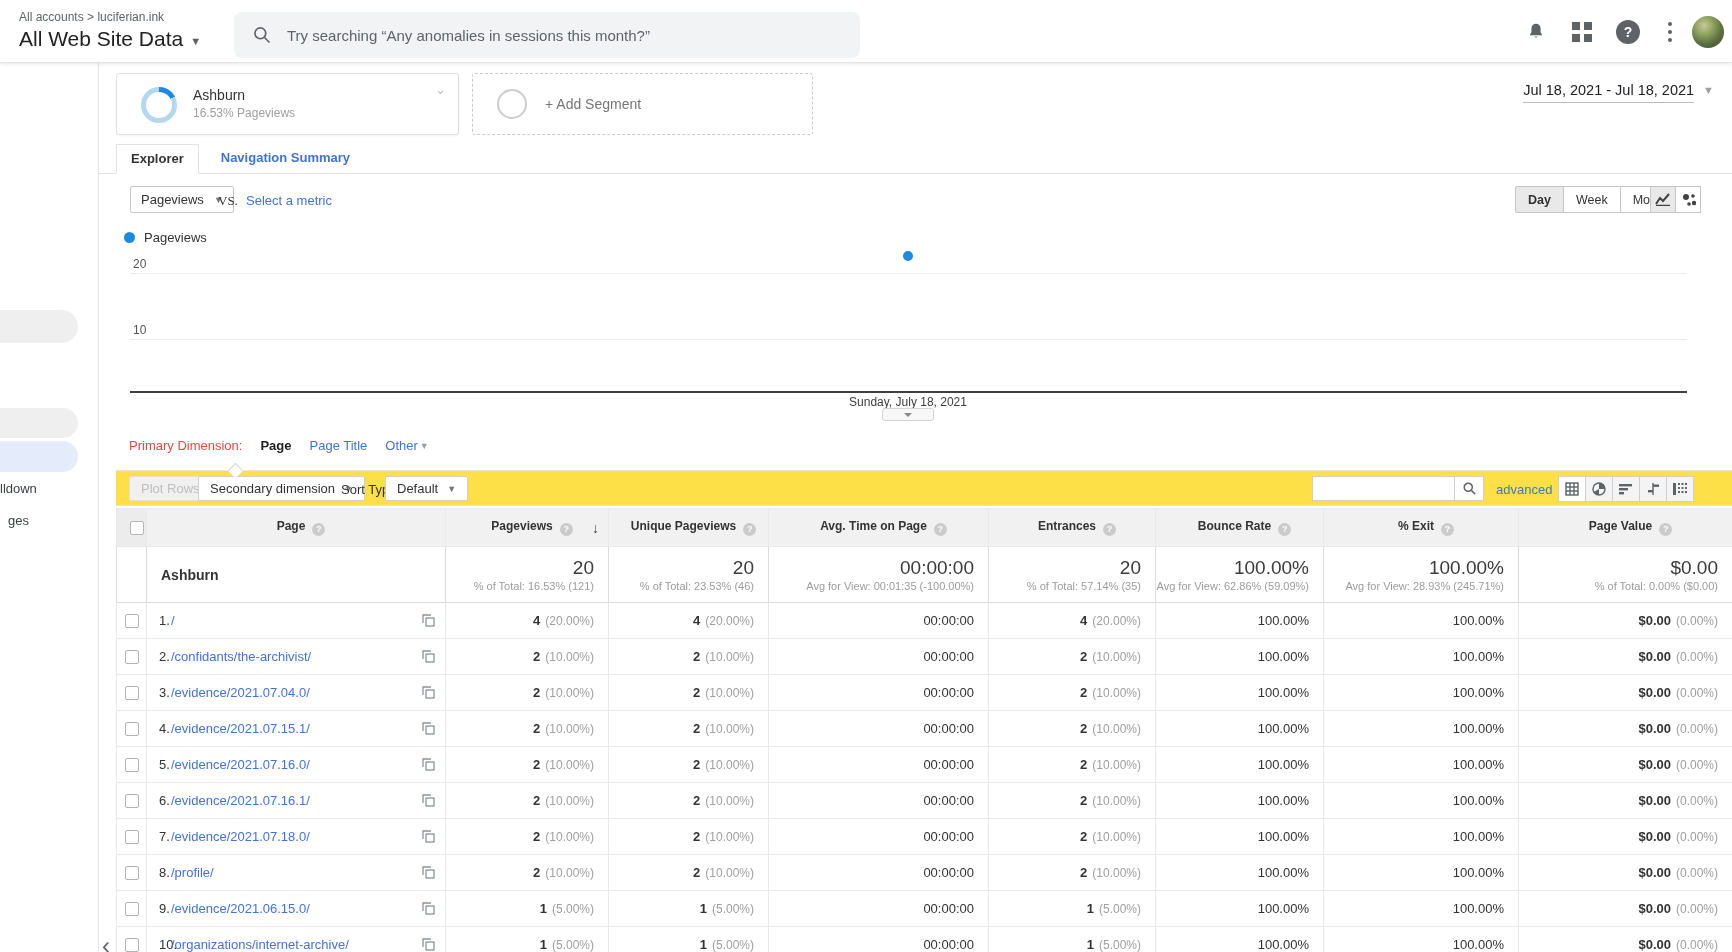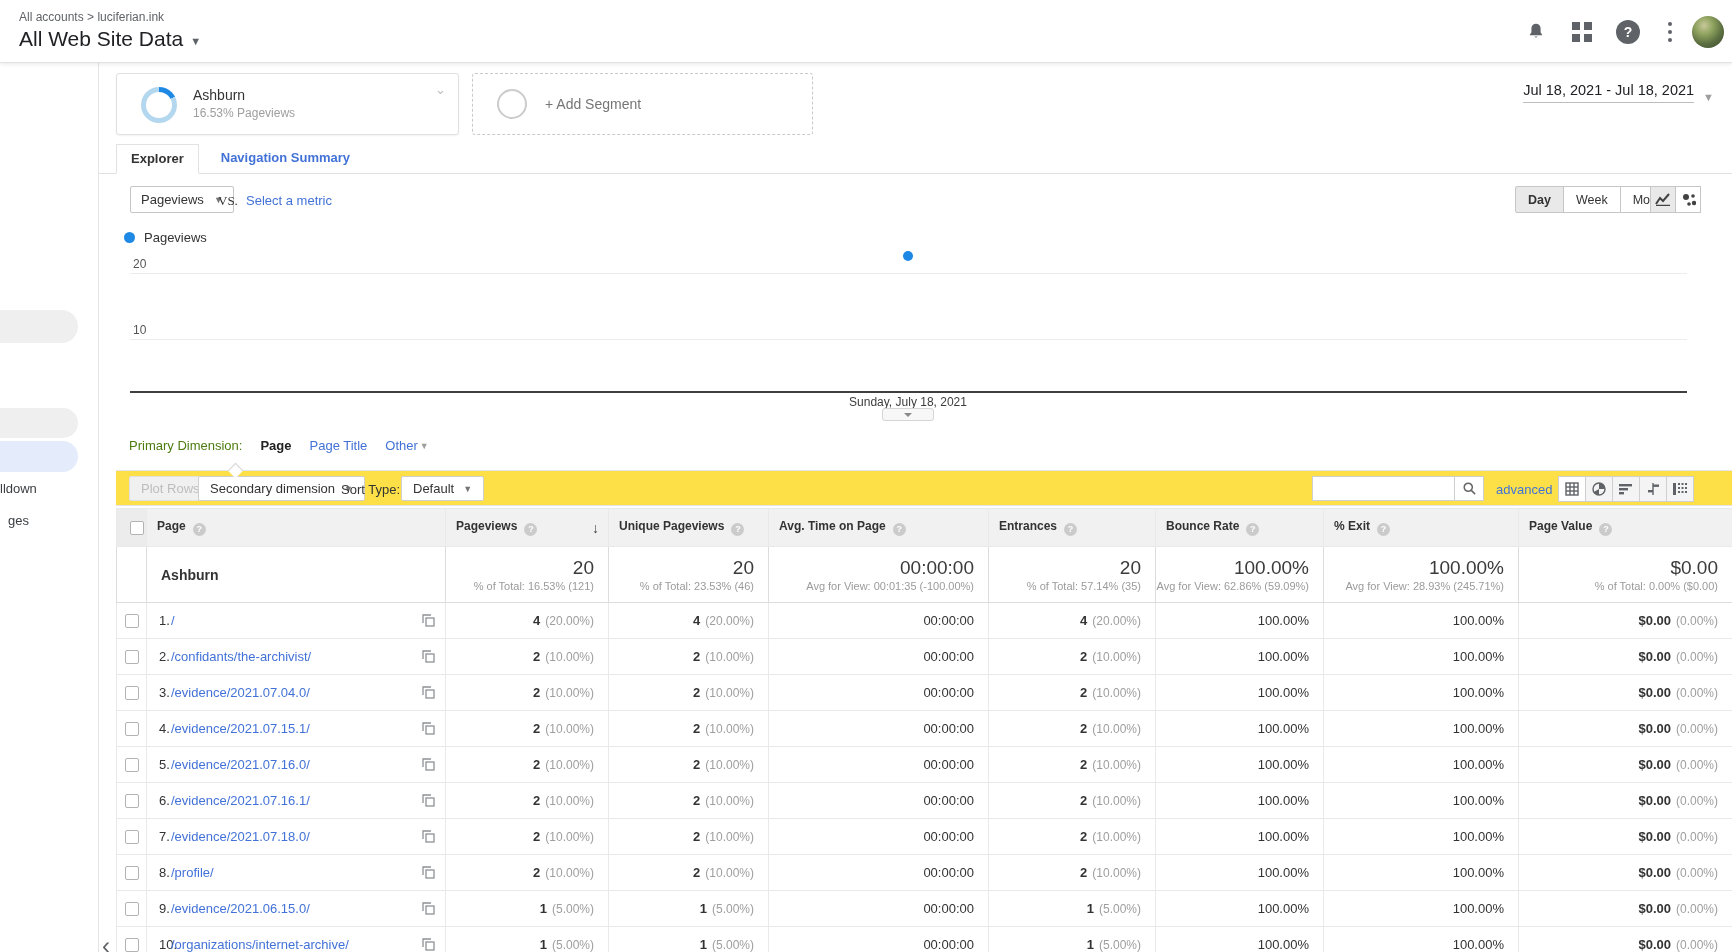--- a/index.html
+++ b/index.html
@@ -46,21 +46,21 @@
   .donut::after { content:""; position:absolute; left:5px; top:5px; width:26px; height:26px; border-radius:50%; background:#fff; }
   .seg-name { position:absolute; left:76px; top:13px; font-size:14px; color:#333; }
   .seg-sub  { position:absolute; left:76px; top:32px; font-size:12px; color:#9e9e9e; }
   .seg-caret { position:absolute; right:12px; top:8px; color:#bdbdbd; font-size:13px; }
   .add-card { position:absolute; left:472px; top:73px; width:341px; height:62px;
     border:1px dashed #c9c9c9; border-radius:3px; cursor:pointer; }
   .add-circle { position:absolute; left:24px; top:15px; width:30px; height:30px; border:2px solid #ccc; border-radius:50%; }
   .add-label { position:absolute; left:72px; top:22px; font-size:14px; color:#757575; }
 
   
-  .date-sel { position:absolute; right:18px; top:82px; display:flex; align-items:flex-end; gap:9px; cursor:pointer; }
+  .date-sel { position:absolute; right:18px; top:82px; display:flex; align-items:flex-start; gap:9px; cursor:pointer; }
   .date-text { font-size:14.5px; color:#202124; border-bottom:1px solid #bdbdbd; padding-bottom:4px; }
   .date-caret { color:#9e9e9e; font-size:11px; margin-top:2px; }
 
   
   .tabs-row { position:absolute; left:98px; right:0; top:146px; height:28px; border-bottom:1px solid #e2e2e2;
     display:flex; align-items:flex-end; }
   .tab-active { margin-left:18px; padding:6px 14px 7px; background:#fff; border:1px solid #e2e2e2;
     border-bottom:1px solid #fff; margin-bottom:-1px; font-size:13px; font-weight:bold; color:#333; cursor:pointer; }
   .tab-link { margin-left:22px; padding-bottom:8px; font-size:13px; font-weight:bold; color:#4272d7; cursor:pointer; }
 
@@ -90,53 +90,53 @@
   .ytick { position:absolute; left:133px; font-size:12px; color:#555; }
   .xaxis { position:absolute; left:130px; top:391px; width:1557px; height:2px; background:#3f3f3f; }
   .datapoint { position:absolute; left:903px; top:251px; width:10px; height:10px; border-radius:50%; background:#1e88e5; cursor:pointer; }
   .xlabel { position:absolute; left:808px; top:395px; width:200px; text-align:center; font-size:12px; color:#3c3c3c; }
   .chart-collapse { position:absolute; left:882px; top:408px; width:52px; height:13px; background:#f7f7f7;
     border:1px solid #d5d5d5; border-radius:3px; display:flex; align-items:center; justify-content:center; cursor:pointer; }
   .chart-collapse i { width:0; height:0; border-left:4px solid transparent; border-right:4px solid transparent; border-top:4px solid #8a8a8a; }
 
   
   .dim-row { position:absolute; left:129px; top:438px; display:flex; align-items:center; gap:18px; font-size:13px; }
-  .dim-label { color:#4d7c0f; }
+  .dim-label { color:#ef4444; }
   .dim-active { font-weight:bold; color:#222; cursor:pointer; }
   .dim-link { color:#4272d7; cursor:pointer; }
   .dim-other { color:#4272d7; cursor:pointer; display:flex; align-items:center; gap:2px; }
   .dim-other .caret { font-size:9px; color:#9e9e9e; }
   .notch { position:absolute; left:230px; top:465px; width:11px; height:11px; background:#fff;
     border-left:1px solid #d4d4d4; border-top:1px solid #d4d4d4; transform:rotate(45deg); z-index:6; }
 
   
   .toolbar { position:absolute; left:116px; right:0; top:470px; height:36px; background:#fde047;
     border-top:1px solid #e4e4e4; border-bottom:1px solid #e4e4e4; z-index:5; }
   .tb-btn { position:absolute; top:5px; height:25px; display:inline-flex; align-items:center; gap:9px;
     padding:0 11px; font-size:13px; border-radius:2px; }
   .plot-rows { left:13px; background:#f0f0f0; border:1px solid #e0e0e0; color:#bdbdbd; }
   .sec-dim { left:82px; background:#fff; border:1px solid #cfcfcf; color:#333; cursor:pointer; }
   .sort-label { position:absolute; left:225px; top:11px; font-size:13px; color:#333; }
-  .default-dd { left:285px; background:#fff; border:1px solid #cfcfcf; color:#333; cursor:pointer;gap:9px; }
+  .default-dd { left:269px; background:#fff; border:1px solid #cfcfcf; color:#333; cursor:pointer;gap:9px; }
   .tbl-search { position:absolute; left:1196px; top:5px; display:flex; }
   .tbl-search input { width:142px; height:25px; border:1px solid #cfcfcf; border-right:0; background:#fff;
     outline:0; padding:0 7px; font-size:13px; font-family:"Liberation Sans", sans-serif; }
   .tbl-search .mag { width:30px; height:25px; border:1px solid #cfcfcf; background:#fff; display:flex;
     align-items:center; justify-content:center; cursor:pointer; }
   .advanced { position:absolute; left:1380px; top:11px; font-size:13px; color:#4272d7; cursor:pointer; }
   .view-icons { position:absolute; left:1443px; top:5px; display:flex; }
   .view-icons .vbtn { width:28px; height:26px; border:1px solid #cfcfcf; margin-left:-1px; background:#f4f4f4;
     display:flex; align-items:center; justify-content:center; cursor:pointer; }
   .view-icons .vbtn.sel { background:#fff; }
 
   
   table.ga { position:absolute; left:116px; top:508px; width:1616px; border-collapse:collapse; table-layout:fixed; }
   table.ga th, table.ga td { border:1px solid #e9e9e9; vertical-align:middle; }
   thead th { background:#f1f1f1; border-color:#dcdcdc; height:38px; font-size:12px; font-weight:bold;
-    color:#333; text-align:left; padding-left:10px; position:relative; cursor:pointer; }
+    color:#333; text-align:center; padding-left:10px; position:relative; cursor:pointer; }
   .qmark { display:inline-flex; width:13px; height:13px; border-radius:50%; background:#cbcbcb; color:#fff;
     font-size:9px; font-weight:bold; align-items:center; justify-content:center; margin-left:7px; vertical-align:-2px; cursor:pointer; }
   .sort-arrow { position:absolute; right:9px; top:11px; font-size:14px; color:#444; font-weight:normal; }
   tr.summary td { height:56px; background:#fff; border-color:#dcdcdc; }
   .sum-label { font-size:14px; font-weight:bold; color:#333; padding-left:14px; }
   .num { text-align:right; padding-right:14px; }
   .num .main { font-size:19px; color:#3b3b3b; line-height:21px; }
   .num .sub { font-size:11px; color:#9b9b9b; margin-top:2px; }
   tbody.rows td { height:35px; font-size:13px; }
   .pagecell { display:flex; align-items:center; height:35px; }
@@ -155,20 +155,29 @@
 </head>
 <body>
 
 <div class="topbar">
   <div class="crumbs">
     <div class="crumb-line">All accounts &gt; luciferian.ink</div>
     <div class="prop-line">
       <span>All Web Site Data</span>
       <span class="prop-caret">▼</span>
     </div>
+  </div>
+  <div class="search-pill">
+    <span>
+      <svg width="20" height="20" viewBox="0 0 24 24" fill="none" stroke="#5f6368" stroke-width="2">
+        <circle cx="10" cy="10" r="6.5"></circle>
+          <line x1="15" y1="15" x2="21" y2="21"></line>
+      </svg>
+    </span>
+    <input type="text" placeholder="Try searching “Any anomalies in sessions this month?”" style="">
   </div>
   <div class="tb-ic" style="left:1524px; width:24px;">
     <svg width="22" height="22" viewBox="0 0 24 24" fill="#5f6368">
       <path d="M12 3c-2.8 0-5 2.2-5 5v4.2L5 15.5h14L17 12.2V8c0-2.8-2.2-5-5-5z"></path>
       <path d="M10.4 17a1.7 1.7 0 0 0 3.2 0z"></path>
     </svg>
   </div>
   <div class="tb-ic" style="left:1570px; width:24px;">
     <div class="apps-grid">
         <span></span>

